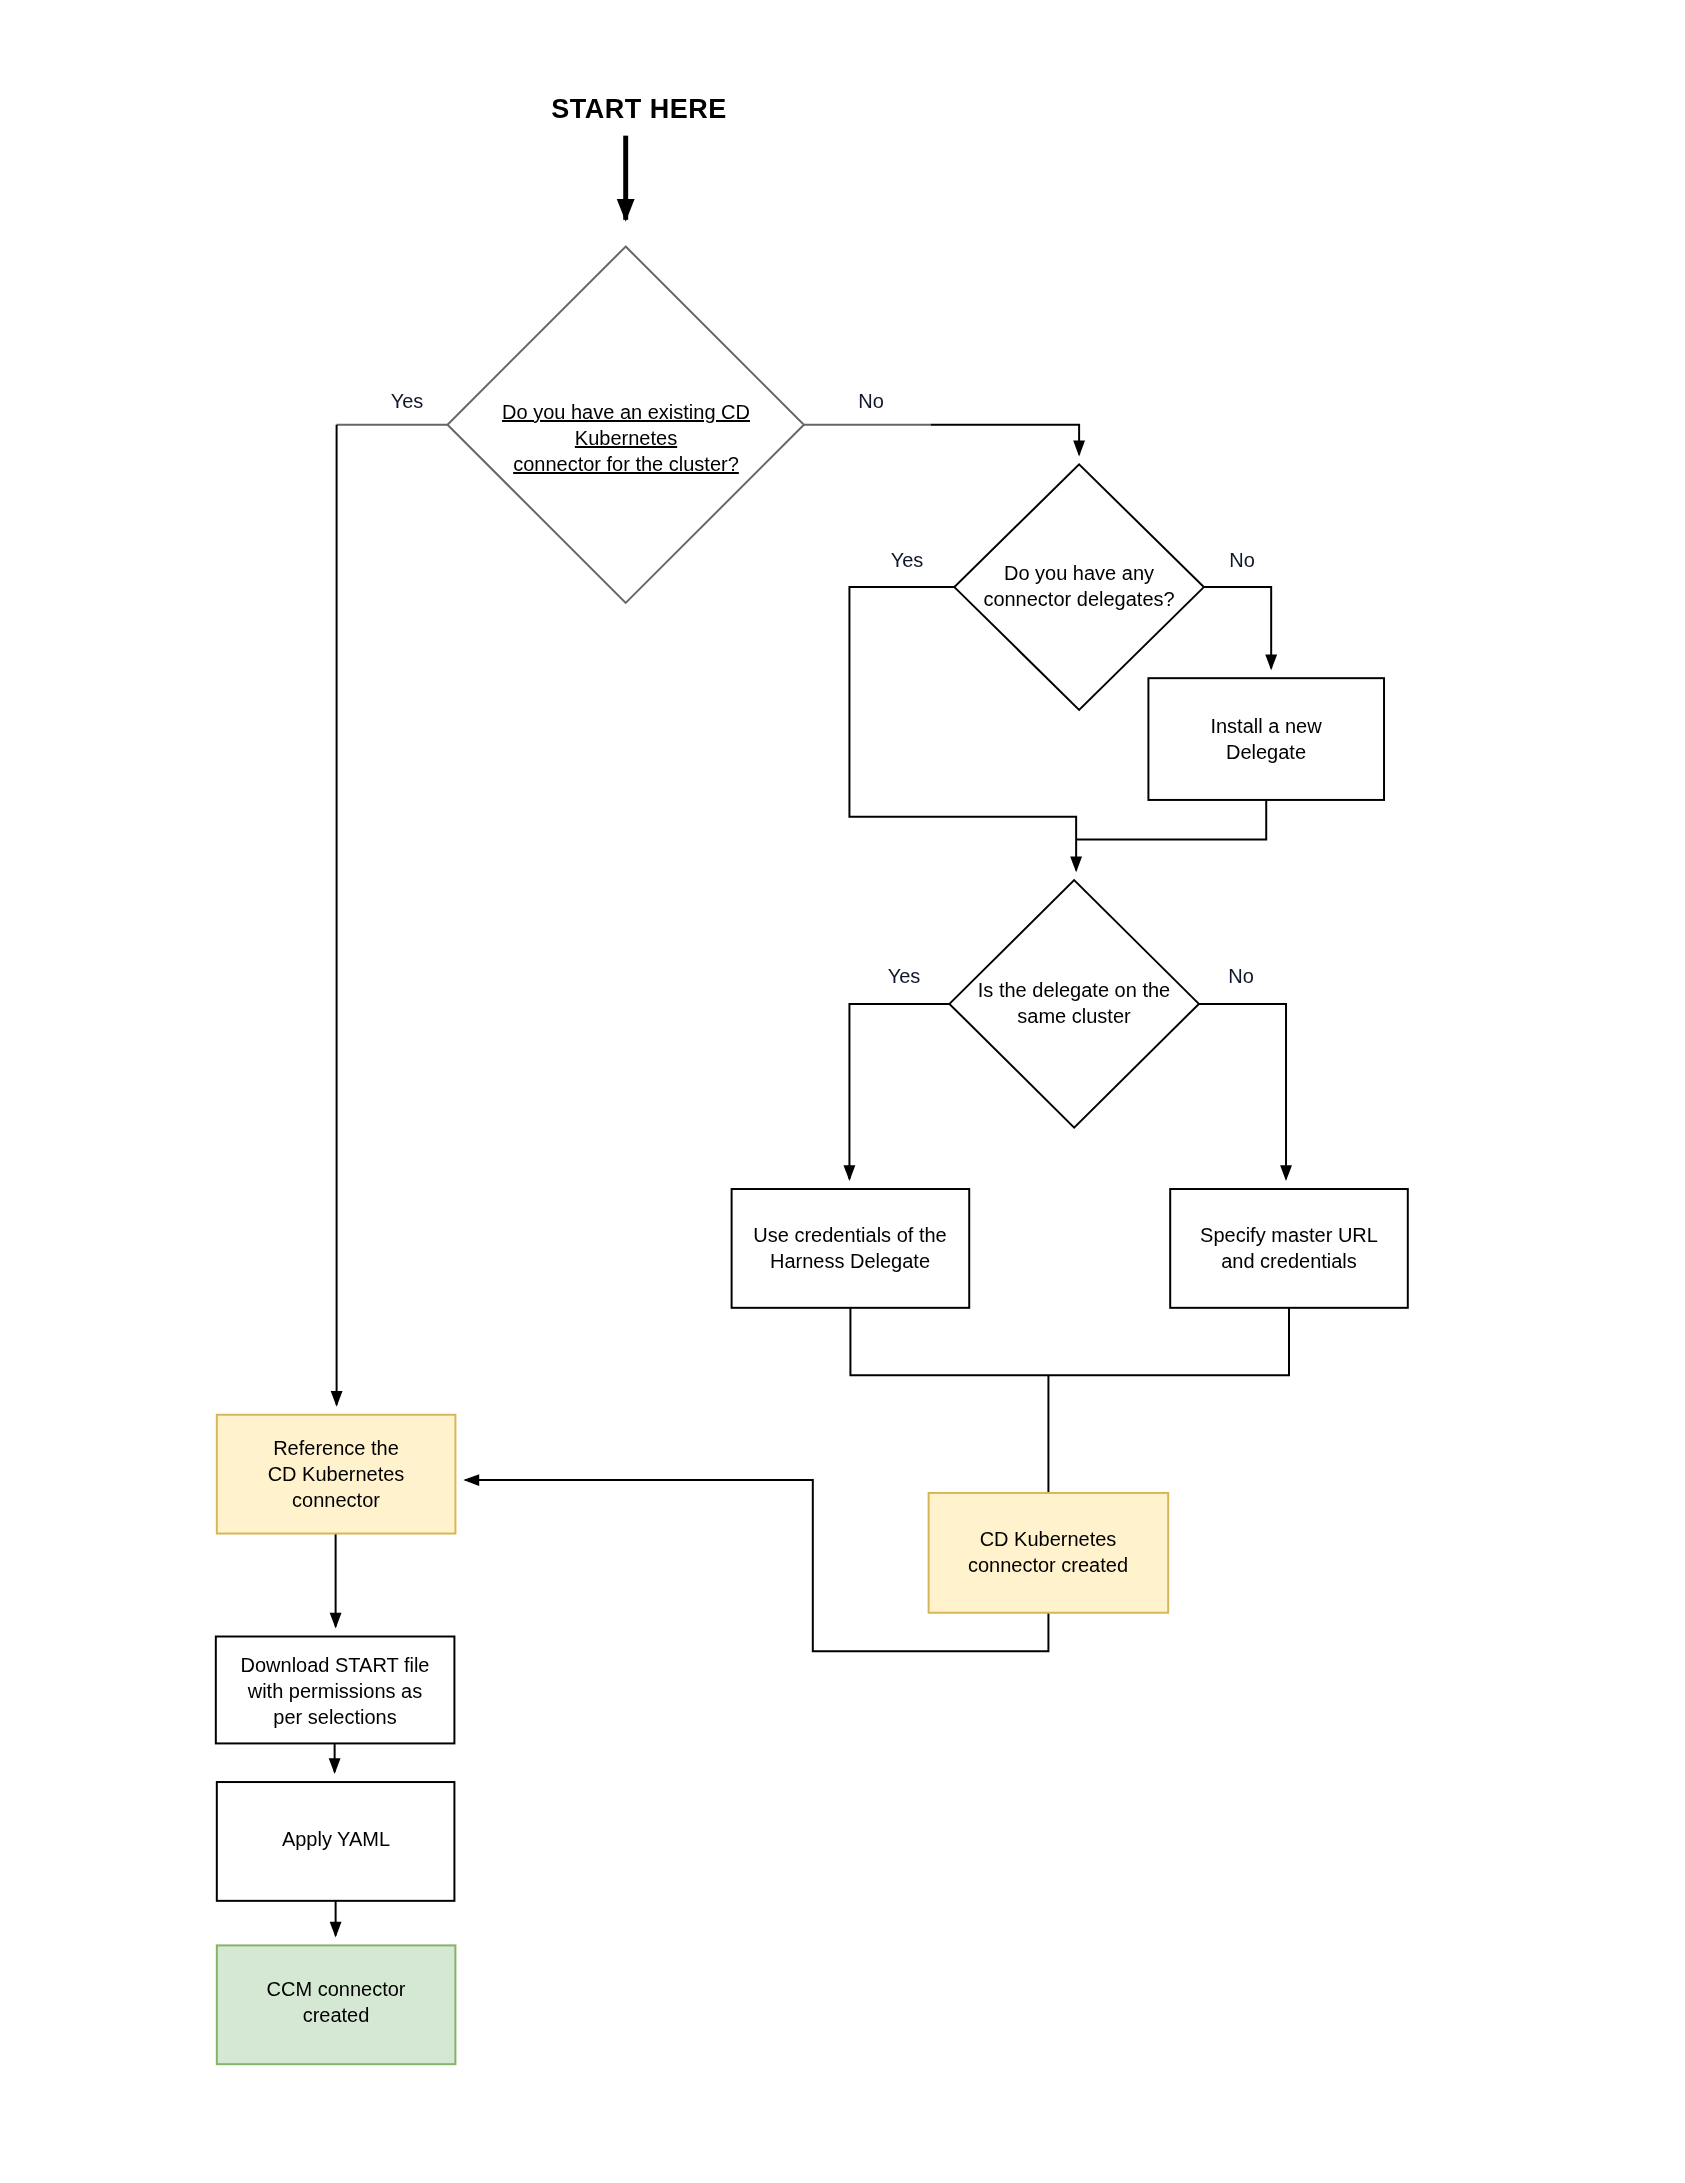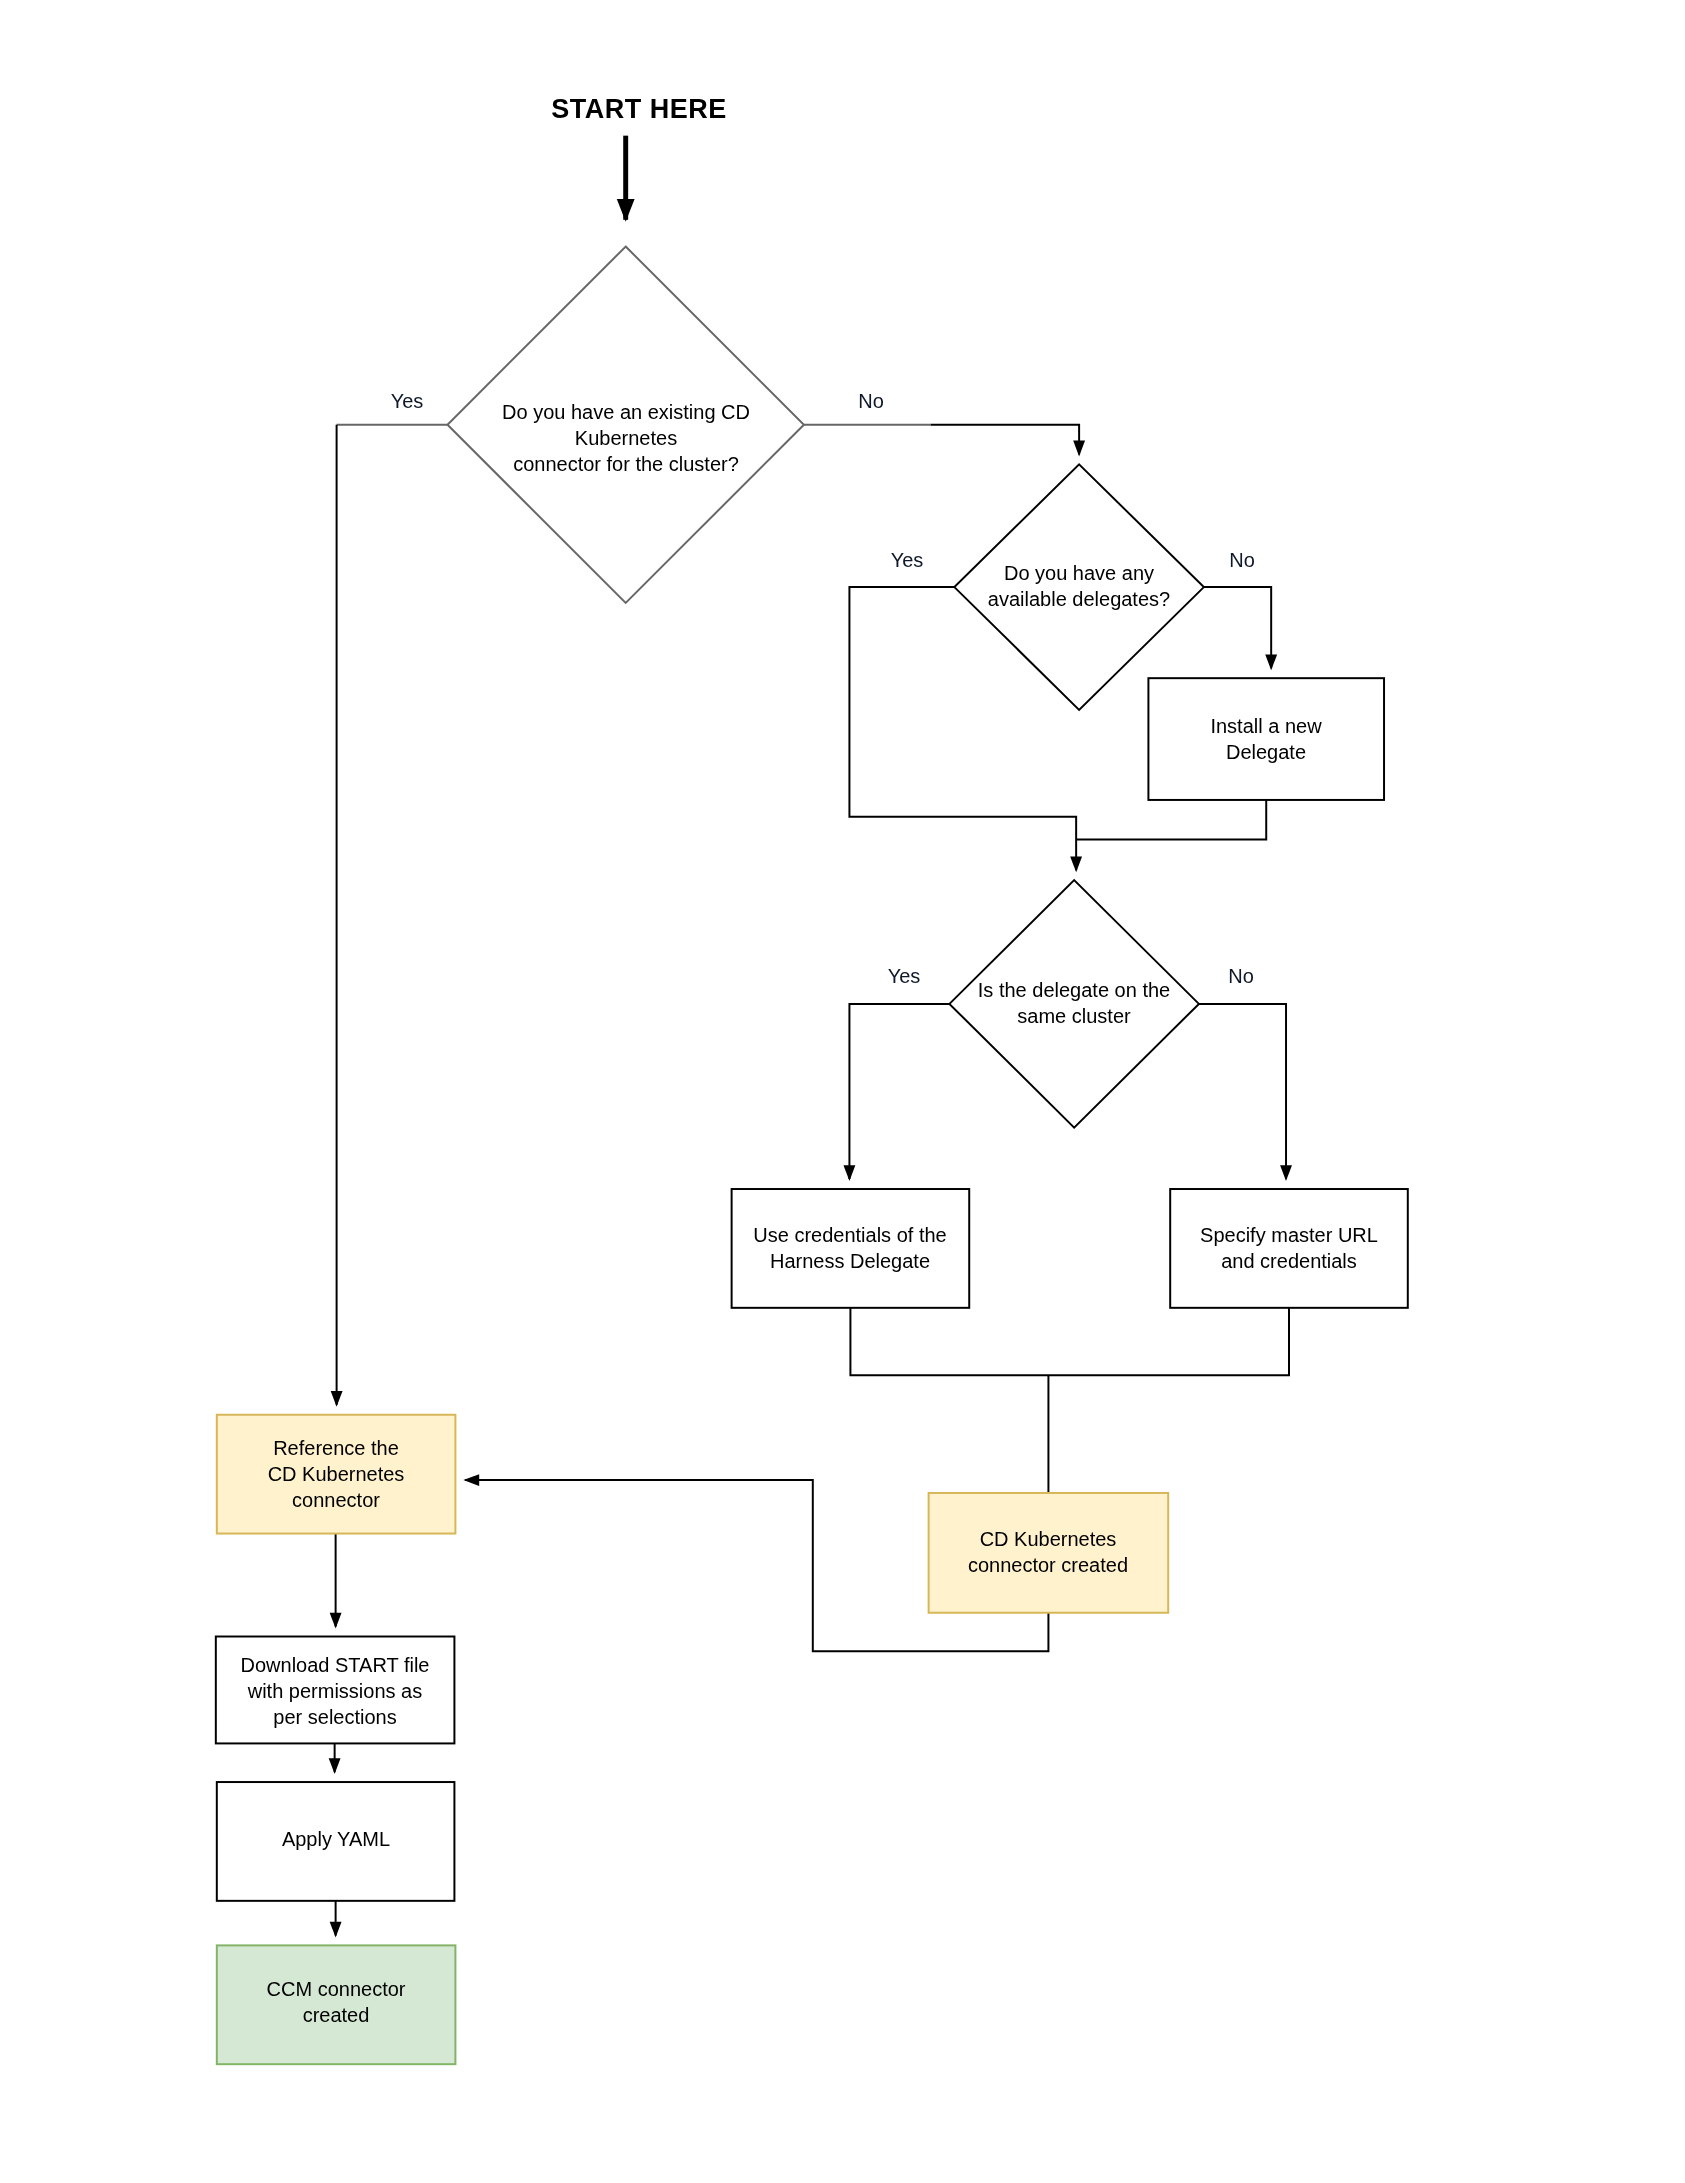--- a/index.html
+++ b/index.html
@@ -102,28 +102,28 @@
     <rect x="1182" y="1201" width="240" height="120" fill="#ffffff" stroke-width="2" stroke="#000000"></rect>
     <rect x="938" y="1508" width="242" height="121" stroke-width="2" fill="#FFF2CC" stroke="#D6B656"></rect>
     <rect x="219" y="1429" width="241" height="120" stroke-width="2" fill="#FFF2CC" stroke="#D6B656"></rect>
     <rect x="218" y="1653" width="241" height="108" fill="#ffffff" stroke-width="2" stroke="#000000"></rect>
     <rect x="219" y="1800" width="240" height="120" fill="#ffffff" stroke-width="2" stroke="#000000"></rect>
     <rect x="219" y="1965" width="241" height="120" stroke-width="2" fill="#D5E8D4" stroke="#82B366"></rect>
   </svg>
 
   <div class="start-title" style="left:639px; top:109px;">START HERE</div>
 
-  <div class="node-label" style="left:626px; top:438px; width:356px;">Do you have an existing CD
+  <div class="node-label" style="left:626px; top:438px; width:356px;text-decoration:underline;">Do you have an existing CD
 Kubernetes
 connector for the cluster?</div>
   <div class="branch-label" style="left:407px; top:401px;">Yes</div>
   <div class="branch-label" style="left:871px; top:401px;">No</div>
 
   <div class="node-label" style="left:1079px; top:586px; width:257px;">Do you have any
-available delegates?</div>
+connector delegates?</div>
   <div class="branch-label" style="left:907px; top:560px;">Yes</div>
   <div class="branch-label" style="left:1242px; top:560px;">No</div>
 
   <div class="node-label" style="left:1074px; top:1003px; width:277px;">Is the delegate on the
 same cluster</div>
   <div class="branch-label" style="left:904px; top:976px;">Yes</div>
   <div class="branch-label" style="left:1241px; top:976px;">No</div>
 
   <div class="node-label" style="left:1266px; top:739px; width:228px;">Install a new
 Delegate</div>

